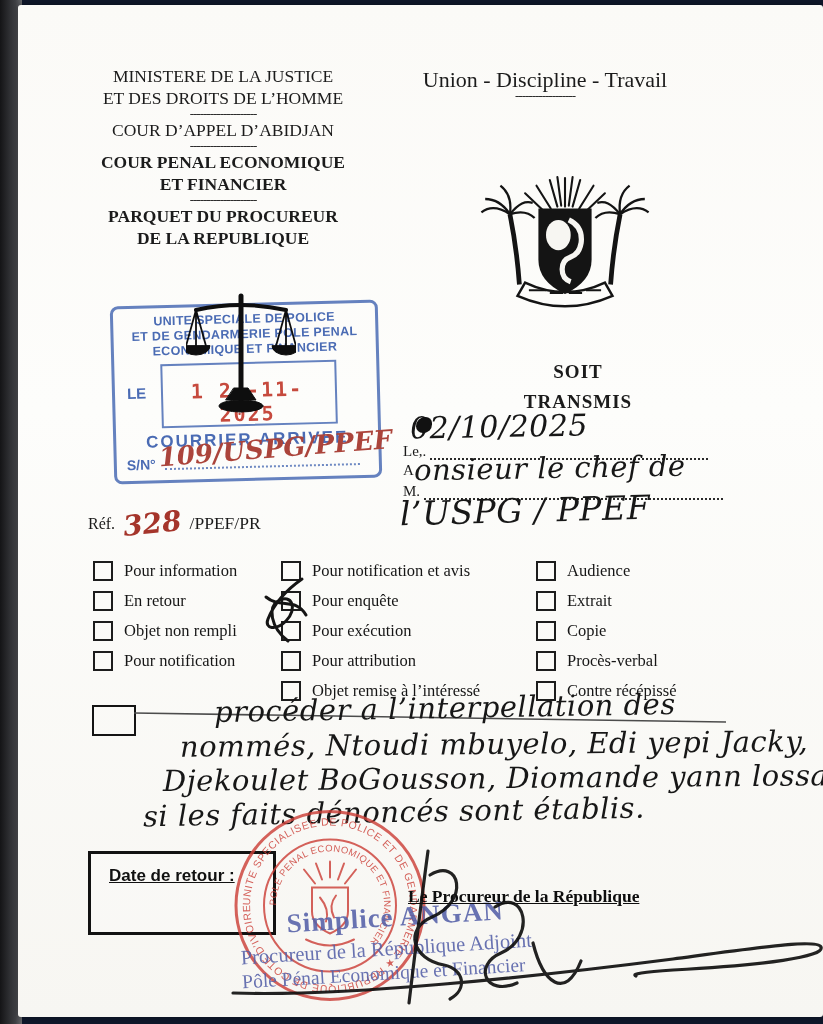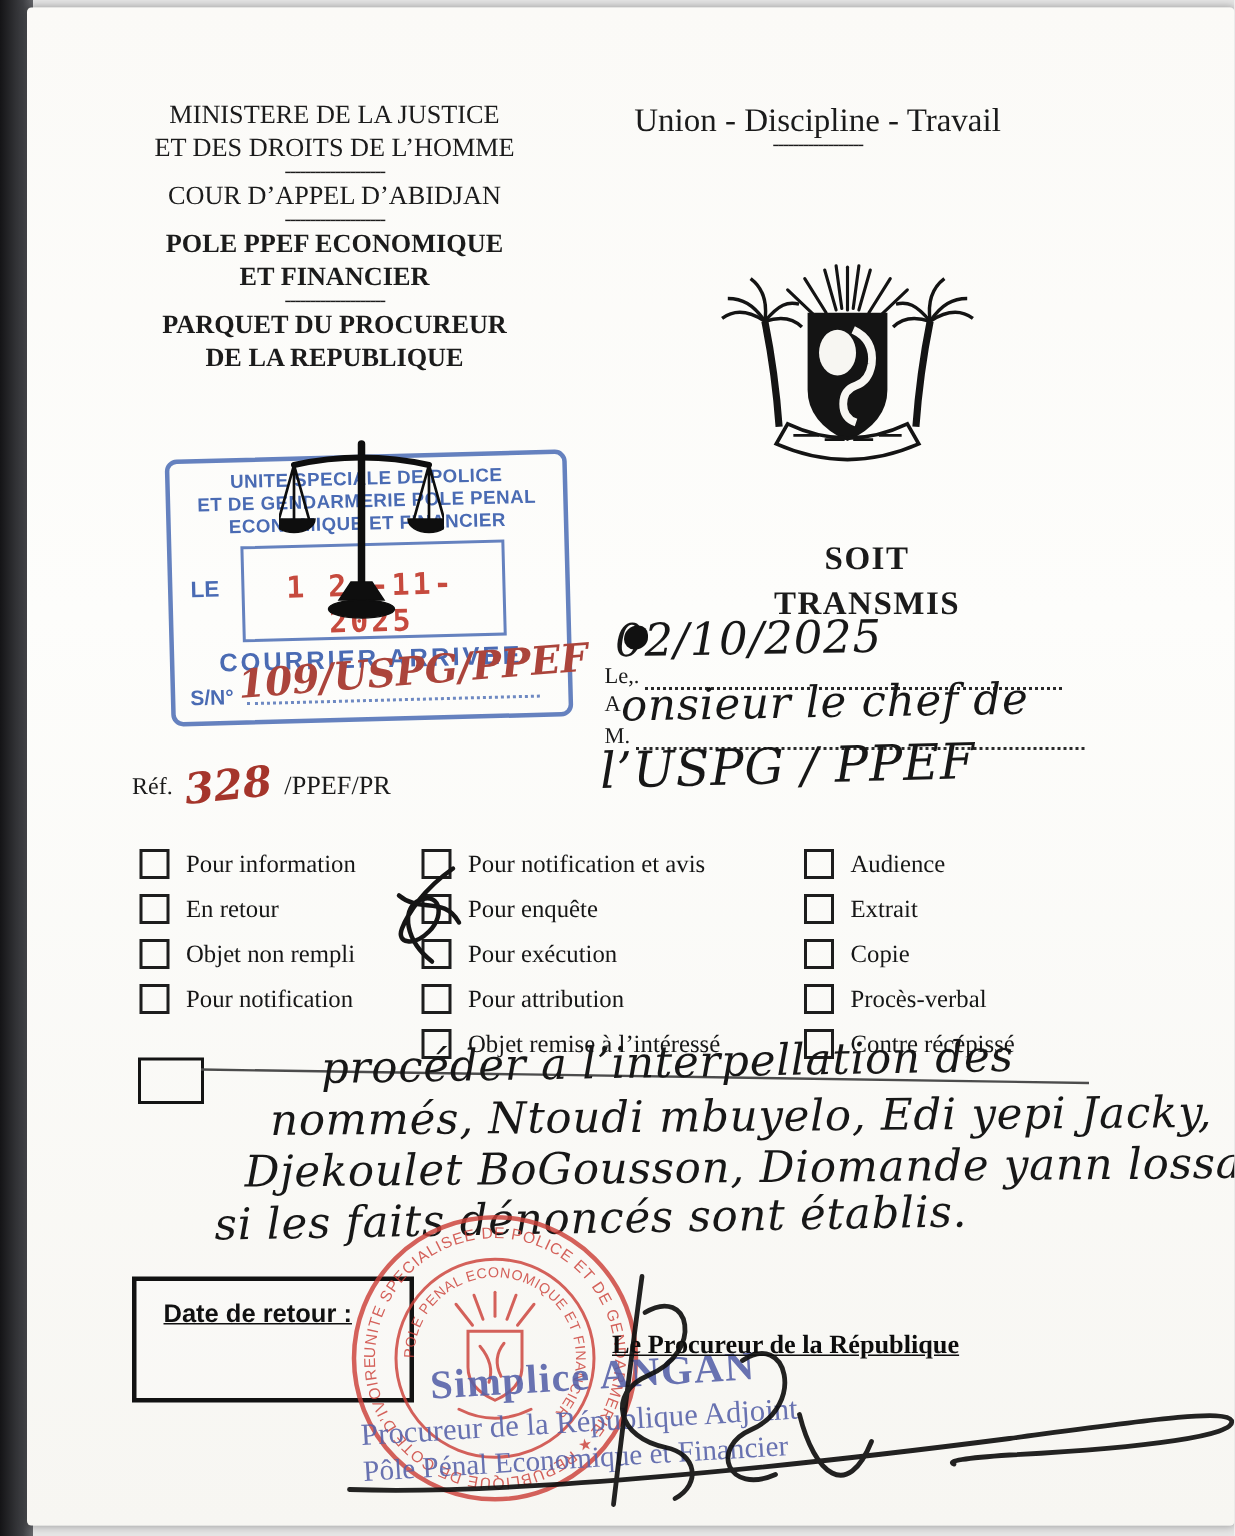--- a/index.html
+++ b/index.html
@@ -1,16 +1,16 @@
 <!DOCTYPE html>
 <html><head>
 <meta charset="utf-8">
 <style>
   html,body{margin:0;padding:0;}
-  .photo{position:relative;width:823px;height:1024px;background:#e5e5e5;overflow:hidden;
+  .photo{position:relative;width:823px;height:1024px;background:#0f172a;overflow:hidden;
          font-family:"Liberation Serif",serif;}
   .dark-edge{position:absolute;left:0;top:0;width:22px;height:1024px;
              background:linear-gradient(90deg,#141416,#3f4044 70%,#66676b);}
   .page{position:absolute;left:18px;top:5px;width:805px;height:1012px;
         background:linear-gradient(180deg,#fbfaf7,#fdfdfb 40%,#f7f6f2);
         border-radius:3px;box-shadow:0 0 6px rgba(0,0,0,.35);}
 
   .abs{position:absolute;}
   .ctr{text-align:center;}
   .serif{font-family:"Liberation Serif",serif;color:#1b1b1b;}
@@ -33,21 +33,21 @@
             font-family:"DejaVu Sans Mono",monospace;font-weight:bold;font-size:20px;
             letter-spacing:2px;color:#c23b2e;}
   .arr-courrier{position:absolute;top:124px;width:100%;text-align:center;font-weight:bold;
                 font-size:17px;letter-spacing:2px;}
   .arr-sn{position:absolute;left:10px;top:148px;font-size:14px;font-weight:bold;}
   .arr-sn-dots{position:absolute;left:48px;top:160px;width:195px;border-bottom:2px dotted rgba(59,95,174,.8);}
   .arr-sn-val{position:absolute;left:42px;top:128px;font-family:"DejaVu Serif",serif;font-style:italic;
               font-size:26px;color:#a5352b;transform:rotate(-3deg);white-space:nowrap;font-weight:bold;}
 
   
-  .soit{left:440px;top:352px;width:240px;font-weight:bold;font-size:22px;line-height:30px;letter-spacing:1px;}
+  .soit{left:440px;top:352px;width:240px;font-weight:bold;font-size:19px;line-height:30px;letter-spacing:1px;}
 
   .lineLe{left:385px;top:438px;width:305px;display:flex;font-size:15px;color:#1b1b1b;text-align:right;}
   .lineM{left:385px;top:478px;width:320px;display:flex;font-size:15px;color:#1b1b1b;}
   .dotline{flex:1;border-bottom:2px dotted #2a2a2a;margin-left:4px;}
   .labA{left:385px;top:457px;font-size:15px;}
 
   .hw{font-family:"DejaVu Serif",serif;font-style:italic;color:#171717;white-space:nowrap;letter-spacing:.5px;}
   .hw-date{left:392px;top:404px;font-size:30px;transform:rotate(-1deg);}
   .hw-blob{left:398px;top:412px;width:16px;height:16px;background:#111;border-radius:60% 40% 55% 45%;}
   .hw-addr1{left:396px;top:446px;font-size:29px;transform:rotate(-1deg);}
@@ -56,21 +56,21 @@
   
   .ref{left:70px;top:502px;font-size:16px;white-space:nowrap;}
   .ref-num{font-family:"DejaVu Serif",serif;font-style:italic;font-weight:bold;font-size:28px;
            color:#a5352b;display:inline-block;transform:rotate(-6deg);margin:0 8px;vertical-align:-4px;}
   .ref-suf{font-size:17.5px;}
 
   
   .cbgrid{left:75px;top:556px;width:660px;}
   .cbcol{position:absolute;top:0;}
   .cbcol1{left:0;} .cbcol2{left:188px;} .cbcol3{left:443px;}
-  .cbrow{display:flex;align-items:center;height:30px;}
+  .cbrow{display:flex;height:30px;}
   .cbox{width:16px;height:16px;border:2.2px solid #1d1d1d;margin-right:11px;flex:none;background:transparent;}
   .cblab{font-size:16.5px;color:#161616;white-space:nowrap;}
 
   .lonebox{left:74px;top:700px;width:40px;height:27px;border:2.5px solid #141414;}
 
   .bodyline-svg{left:112px;top:704px;}
   .hw-b1{left:196px;top:686px;font-size:29px;transform:rotate(-1deg);z-index:4;}
   .hw-b2{left:162px;top:722px;font-size:29px;transform:rotate(-.5deg);z-index:4;}
   .hw-b3{left:145px;top:756px;font-size:29px;transform:rotate(-.5deg);z-index:4;}
   .hw-b4{left:125px;top:790px;font-size:29px;transform:rotate(-1deg);z-index:4;}
@@ -97,21 +97,21 @@
   <div class="dark-edge"></div>
 
   <div class="page">
 
     <div class="abs lh-left ctr serif">
       <div>MINISTERE DE LA JUSTICE</div>
       <div>ET DES DROITS DE L’HOMME</div>
       <div class="sep">--------------------</div>
       <div>COUR D’APPEL D’ABIDJAN</div>
       <div class="sep">--------------------</div>
-      <div class="b">POLE PPEF ECONOMIQUE</div>
+      <div class="b">COUR PENAL ECONOMIQUE</div>
       <div class="b">ET FINANCIER</div>
       <div class="sep">--------------------</div>
       <div class="b">PARQUET DU PROCUREUR</div>
       <div class="b">DE LA REPUBLIQUE</div>
     </div>
 
     <div class="abs lh-right ctr serif">
       <div style="font-size:22px">Union - Discipline - Travail</div>
       <div class="sep">------------------</div>
     </div>

